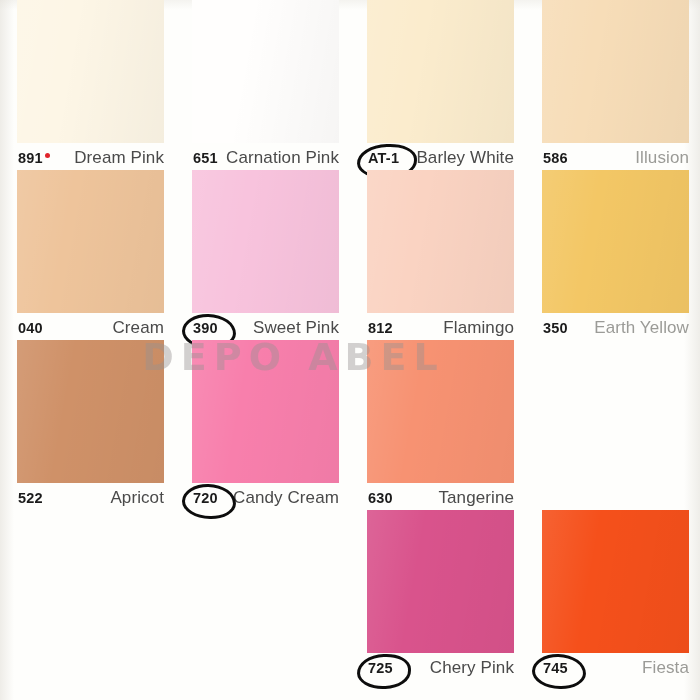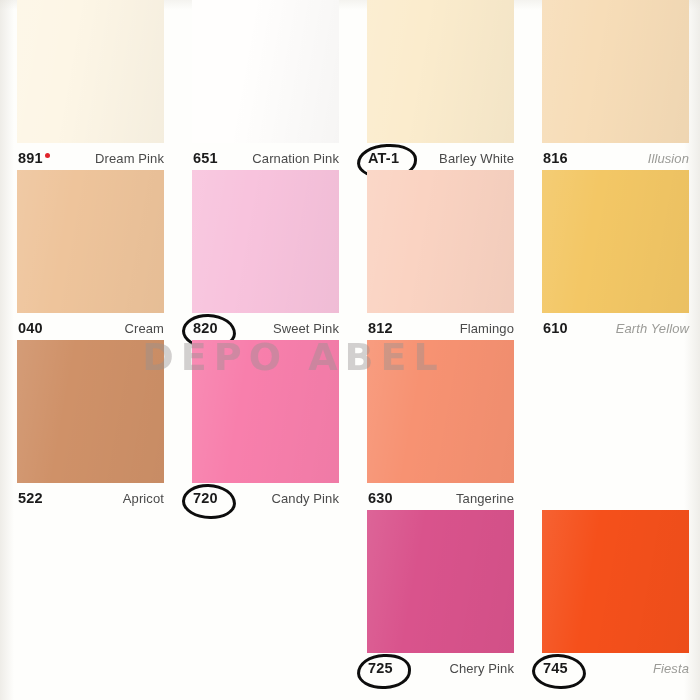--- a/index.html
+++ b/index.html
@@ -85,28 +85,27 @@
     display: inline-block;
     width: 5px;
     height: 5px;
     border-radius: 50%;
     background: #e0242b;
     margin-left: 2px;
     margin-bottom: 5px;
   }
 
   .name {
-    font-size: 13px;
+    font-size: 17px;
     color: #4a4a4a;
     white-space: nowrap;
     letter-spacing: 0.1px;
   }
   .name.faint {
     color: #9b9b97;
-    font-style: italic;
   }
 
   
   .circle-mark {
     position: absolute;
     left: -10px;
     top: -6px;
     width: calc(100% + 21px);
     height: 29px;
     border: 3.4px solid #0d0d0d;
@@ -173,79 +172,79 @@
           <span class="code">AT-1</span>
           <span class="circle-mark"></span>
         </div>
         <span class="name">Barley White</span>
       </div>
     </div>
     <div class="cell" style="left: 525px; top: 0px;">
       <div class="swatch" style="background: rgb(247, 221, 184);"></div>
       <div class="labelrow">
         <div class="codewrap">
-          <span class="code">816</span>
+          <span class="code">586</span>
         </div>
         <span class="name faint">Illusion</span>
       </div>
     </div>
     <div class="cell" style="left: 0px; top: 170px;">
       <div class="swatch" style="background: rgb(238, 196, 155);"></div>
       <div class="labelrow">
         <div class="codewrap">
           <span class="code">040</span>
         </div>
         <span class="name">Cream</span>
       </div>
     </div>
     <div class="cell" style="left: 175px; top: 170px;">
       <div class="swatch" style="background: rgb(248, 195, 221);"></div>
       <div class="labelrow">
         <div class="codewrap">
-          <span class="code">820</span>
+          <span class="code">390</span>
           <span class="circle-mark v2"></span>
         </div>
         <span class="name">Sweet Pink</span>
       </div>
     </div>
     <div class="cell" style="left: 350px; top: 170px;">
       <div class="swatch" style="background: rgb(250, 211, 194);"></div>
       <div class="labelrow">
         <div class="codewrap">
           <span class="code">812</span>
         </div>
         <span class="name">Flamingo</span>
       </div>
     </div>
     <div class="cell" style="left: 525px; top: 170px;">
       <div class="swatch" style="background: rgb(243, 199, 101);"></div>
       <div class="labelrow">
         <div class="codewrap">
-          <span class="code">610</span>
+          <span class="code">350</span>
         </div>
         <span class="name faint">Earth Yellow</span>
       </div>
     </div>
     <div class="cell" style="left: 0px; top: 340px;">
       <div class="swatch" style="background: rgb(207, 145, 104);"></div>
       <div class="labelrow">
         <div class="codewrap">
           <span class="code">522</span>
         </div>
         <span class="name">Apricot</span>
       </div>
     </div>
     <div class="cell" style="left: 175px; top: 340px;">
       <div class="swatch" style="background: rgb(248, 127, 172);"></div>
       <div class="labelrow">
         <div class="codewrap">
           <span class="code">720</span>
           <span class="circle-mark v2"></span>
         </div>
-        <span class="name">Candy Pink</span>
+        <span class="name">Candy Cream</span>
       </div>
     </div>
     <div class="cell" style="left: 350px; top: 340px;">
       <div class="swatch" style="background: rgb(247, 146, 114);"></div>
       <div class="labelrow">
         <div class="codewrap">
           <span class="code">630</span>
         </div>
         <span class="name">Tangerine</span>
       </div>

